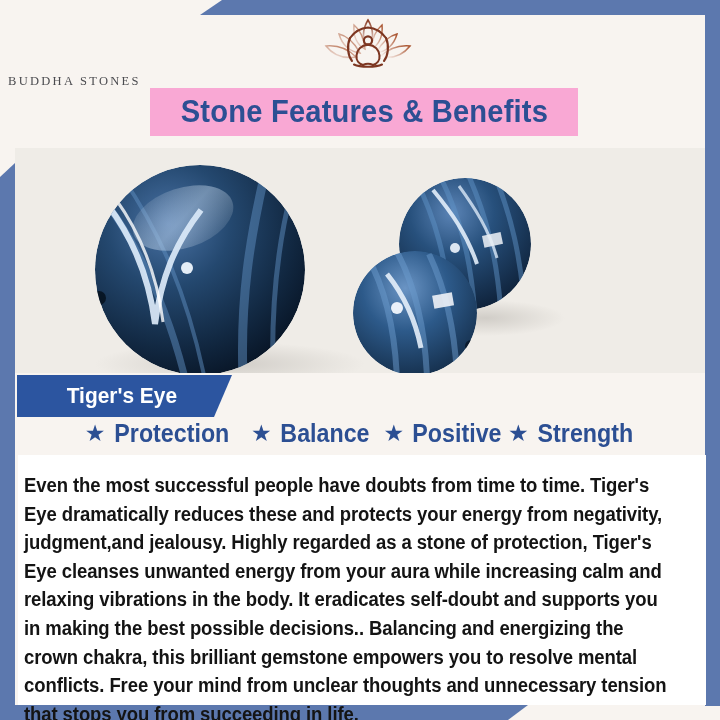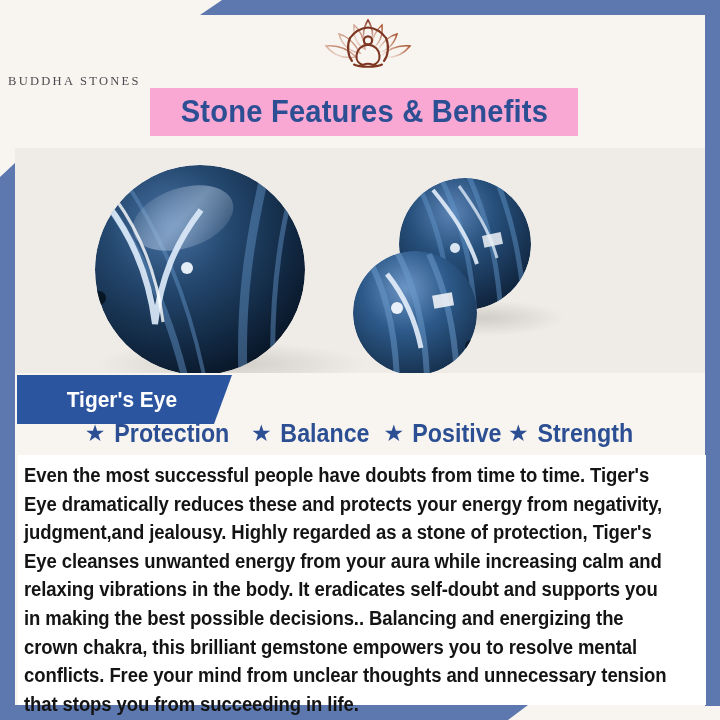--- a/index.html
+++ b/index.html
@@ -52,21 +52,21 @@
 
   
   .photo{
     position:absolute;left:15px;top:148px;width:690px;height:225px;
     background:#efece7;overflow:hidden;
   }
   .photo svg{display:block;width:100%;height:100%;}
 
   
   .ribbon{
-    position:absolute;left:17px;top:375px;width:215px;height:49px;
+    position:absolute;left:17px;top:375px;width:215px;height:42px;
     background:#2c55a0;
     -webkit-clip-path:polygon(0 0,100% 0,calc(100% - 18px) 100%,0 100%);
     clip-path:polygon(0 0,100% 0,calc(100% - 18px) 100%,0 100%);
     display:flex;align-items:center;
   }
   .ribbon-text{
     color:#ffffff;font-size:22px;font-weight:bold;padding-left:48px;
     transform:scaleX(.95);white-space:nowrap;
   }
 
@@ -78,21 +78,21 @@
   }
   .benefits .star{font-size:23px;line-height:1;padding:0 2px;}
   .benefits .bl{transform:scaleX(.93);display:inline-block;padding:0 1px;}
   .gap-a{display:inline-block;width:14px;}
   .gap-b{display:inline-block;width:8px;}
   .gap-c{display:inline-block;width:2px;}
 
   
   .copy{
     position:absolute;left:18px;top:455px;width:688px;height:250px;
-    background:#ffffff;padding:6px 8px 0 6px;box-sizing:border-box;
+    background:#ffffff;padding:16px 8px 0 6px;box-sizing:border-box;
   }
   .copy p{
     margin:0;font-size:19.4px;line-height:28.6px;color:#141414;
     font-weight:bold;transform:scaleX(.955);transform-origin:left top;
     font-family:"Liberation Sans","DejaVu Sans",sans-serif;
     letter-spacing:-.1px;
   }
 </style>
 </head>
 <body>

